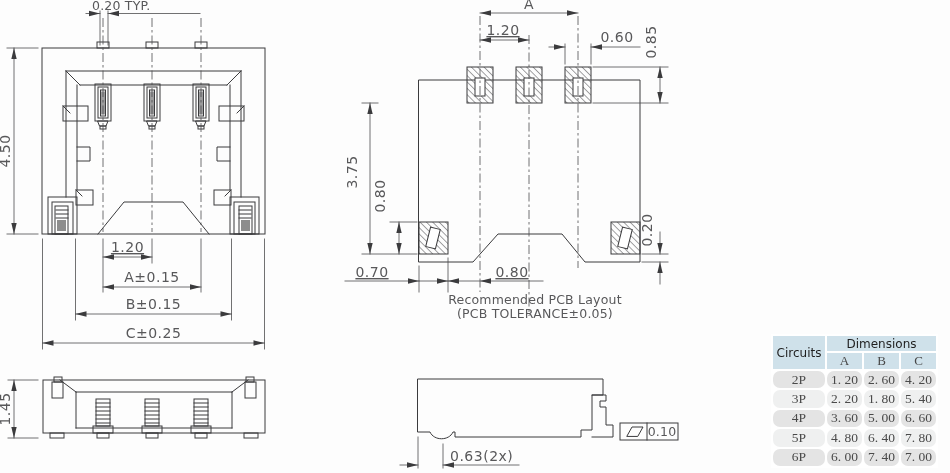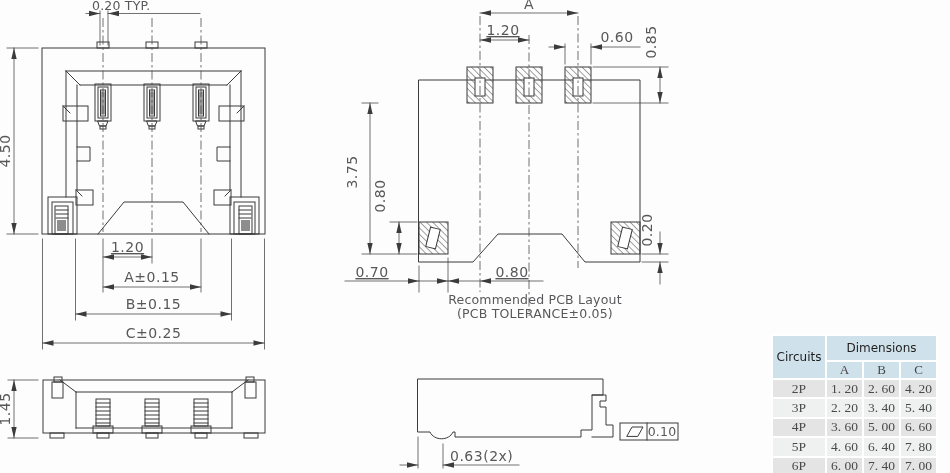--- a/index.html
+++ b/index.html
@@ -21,25 +21,25 @@
   .ul{text-decoration:underline;}
 
   
   .dim-table{position:absolute;left:771px;top:334px;border-collapse:separate;
              border-spacing:2px;background:#ffffff;}
   .dim-table th,.dim-table td{padding:0;text-align:center;vertical-align:middle;}
   .dim-table .hd{background:#cfe1ea;font-size:12px;font-weight:normal;color:#1f1f1f;
                  font-family:"DejaVu Sans",sans-serif;}
   .dim-table .sh{background:#cfe1ea;font-size:13px;font-weight:normal;color:#474747;
                  font-family:"Liberation Serif",serif;}
-  .dim-table td{font-family:"Liberation Serif",serif;font-size:13.5px;color:#4a4a4a;}
+  .dim-table td{font-family:"Liberation Serif",serif;font-size:13.5px;color:#4a4a4a;border-radius:7px;}
   .dim-table tbody tr:nth-child(odd) td{background:#e4e4e4;}
   .dim-table tbody tr:nth-child(even) td{background:#eff0f0;}
   .c-circ{width:52px;} .c-abc{width:35px;}
-  .r-hd1{height:24px;} .r-hd2{height:13px;} .dim-table tbody tr{height:17.4px;}
+  .r-hd1{height:15px;} .r-hd2{height:13px;} .dim-table tbody tr{height:17.4px;}
 </style>
 </head>
 <body>
 
 <div class="stage">
 
 <svg width="950" height="473" viewBox="0 0 950 473">
   <defs>
     <pattern id="hatch" width="4.5" height="4.5" patternUnits="userSpaceOnUse" patternTransform="rotate(-45)">
       <line x1="0" y1="0" x2="0" y2="4.5" stroke="#46464a" stroke-width="1"></line>
@@ -324,32 +324,32 @@
   <tbody>
     <tr>
       <td>2P</td>
       <td>1. 20</td>
       <td>2. 60</td>
       <td>4. 20</td>
     </tr>
     <tr>
       <td>3P</td>
       <td>2. 20</td>
-      <td>3. 40</td>
+      <td>1. 80</td>
       <td>5. 40</td>
     </tr>
     <tr>
       <td>4P</td>
       <td>3. 60</td>
       <td>5. 00</td>
       <td>6. 60</td>
     </tr>
     <tr>
       <td>5P</td>
-      <td>4. 60</td>
+      <td>4. 80</td>
       <td>6. 40</td>
       <td>7. 80</td>
     </tr>
     <tr>
       <td>6P</td>
       <td>6. 00</td>
       <td>7. 40</td>
       <td>7. 00</td>
     </tr>
   </tbody>

